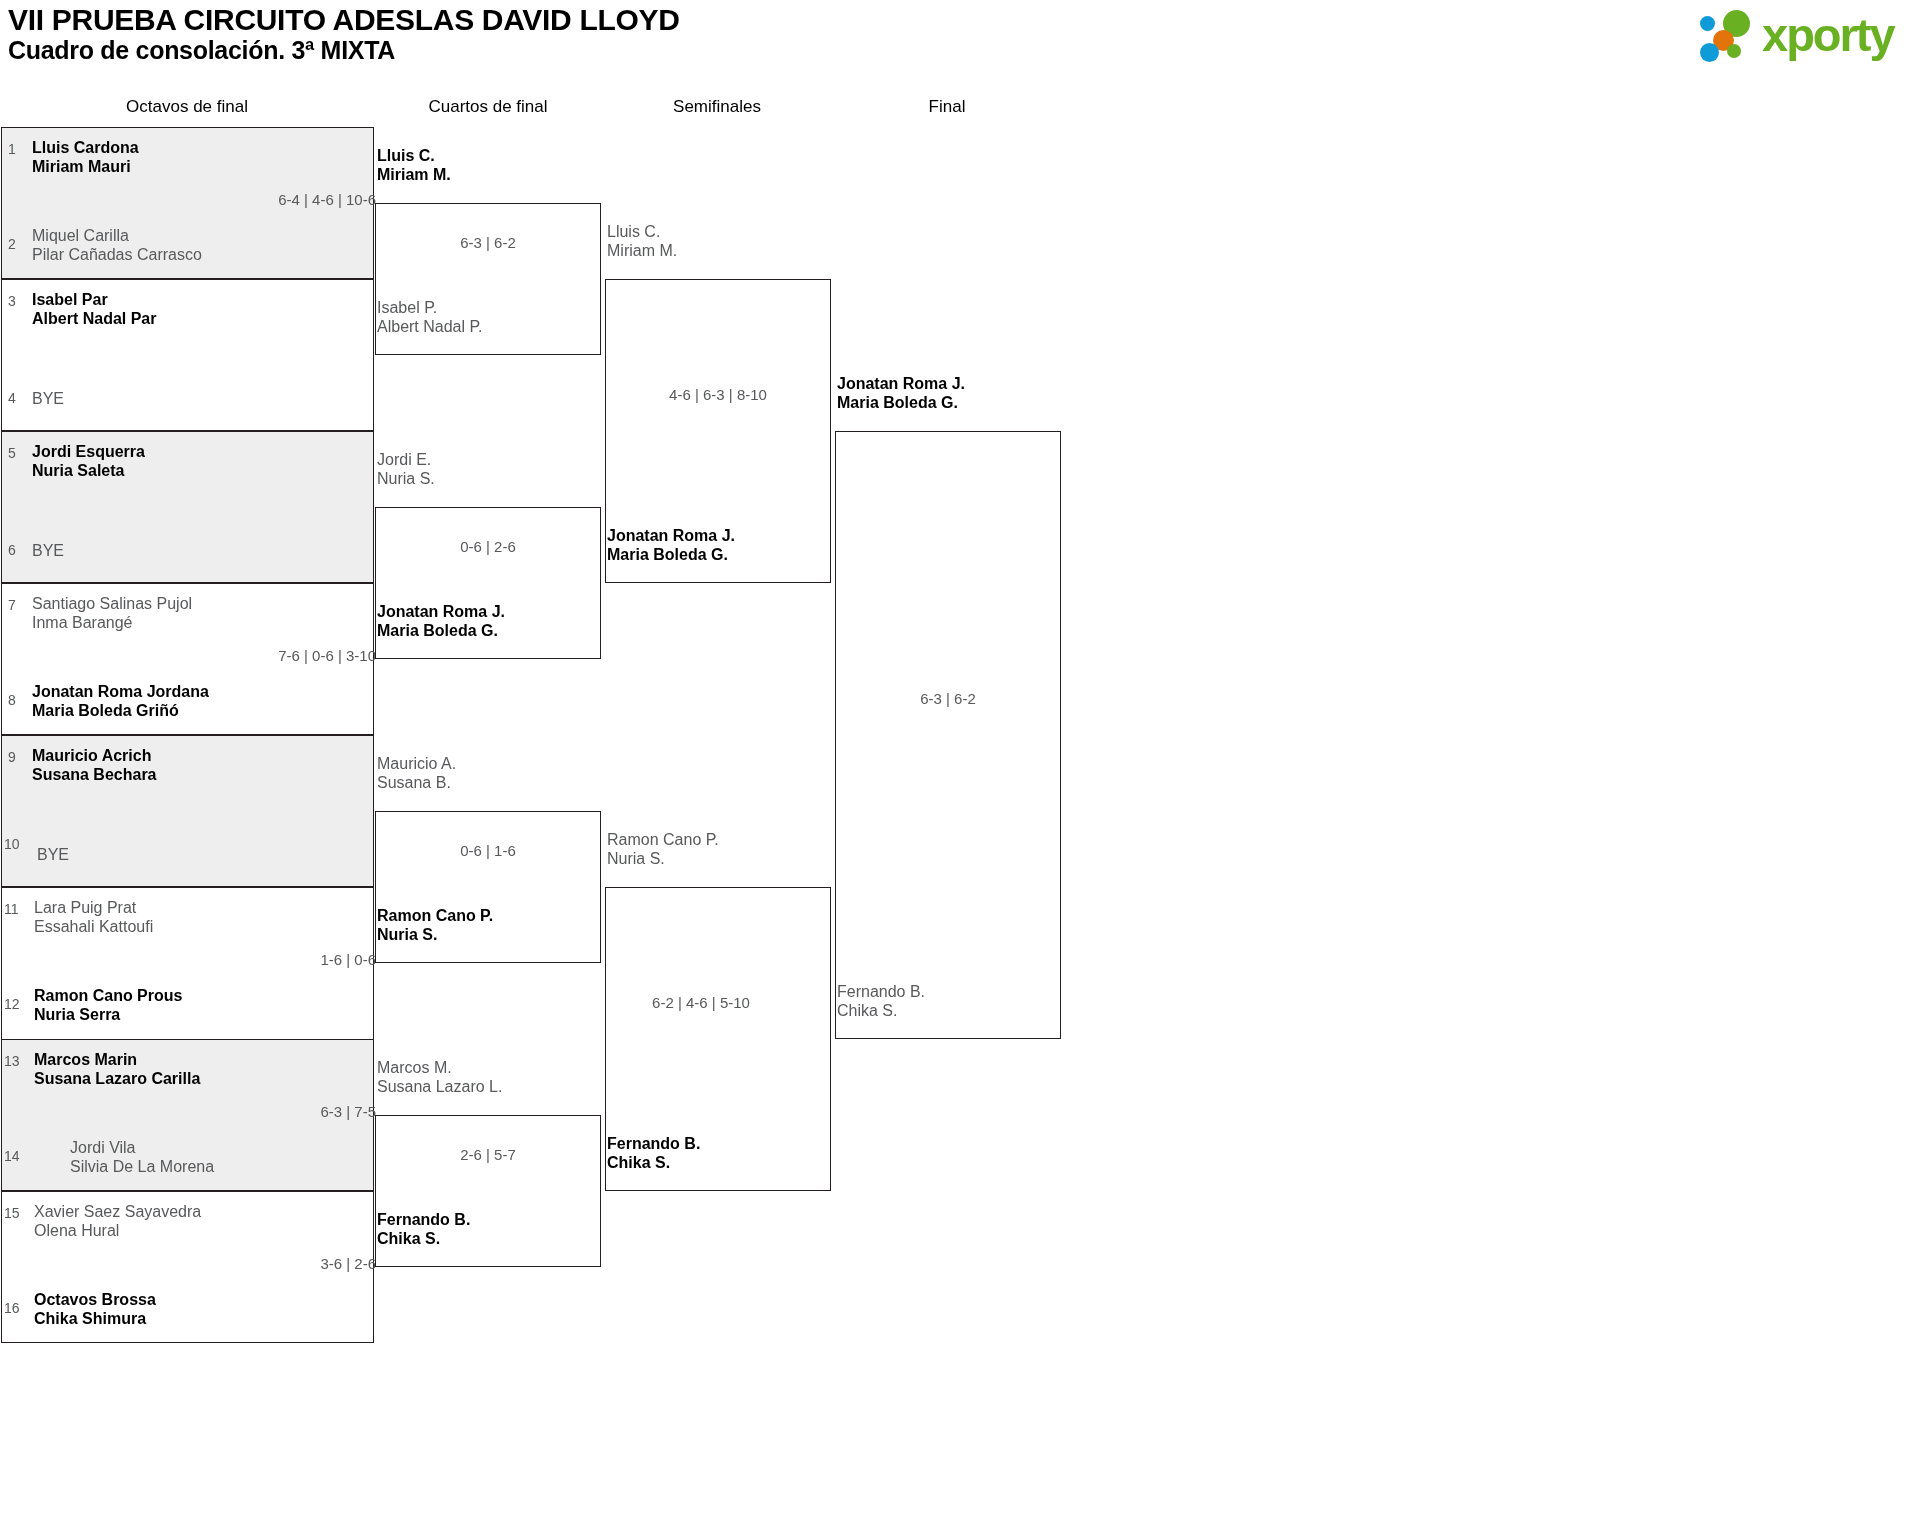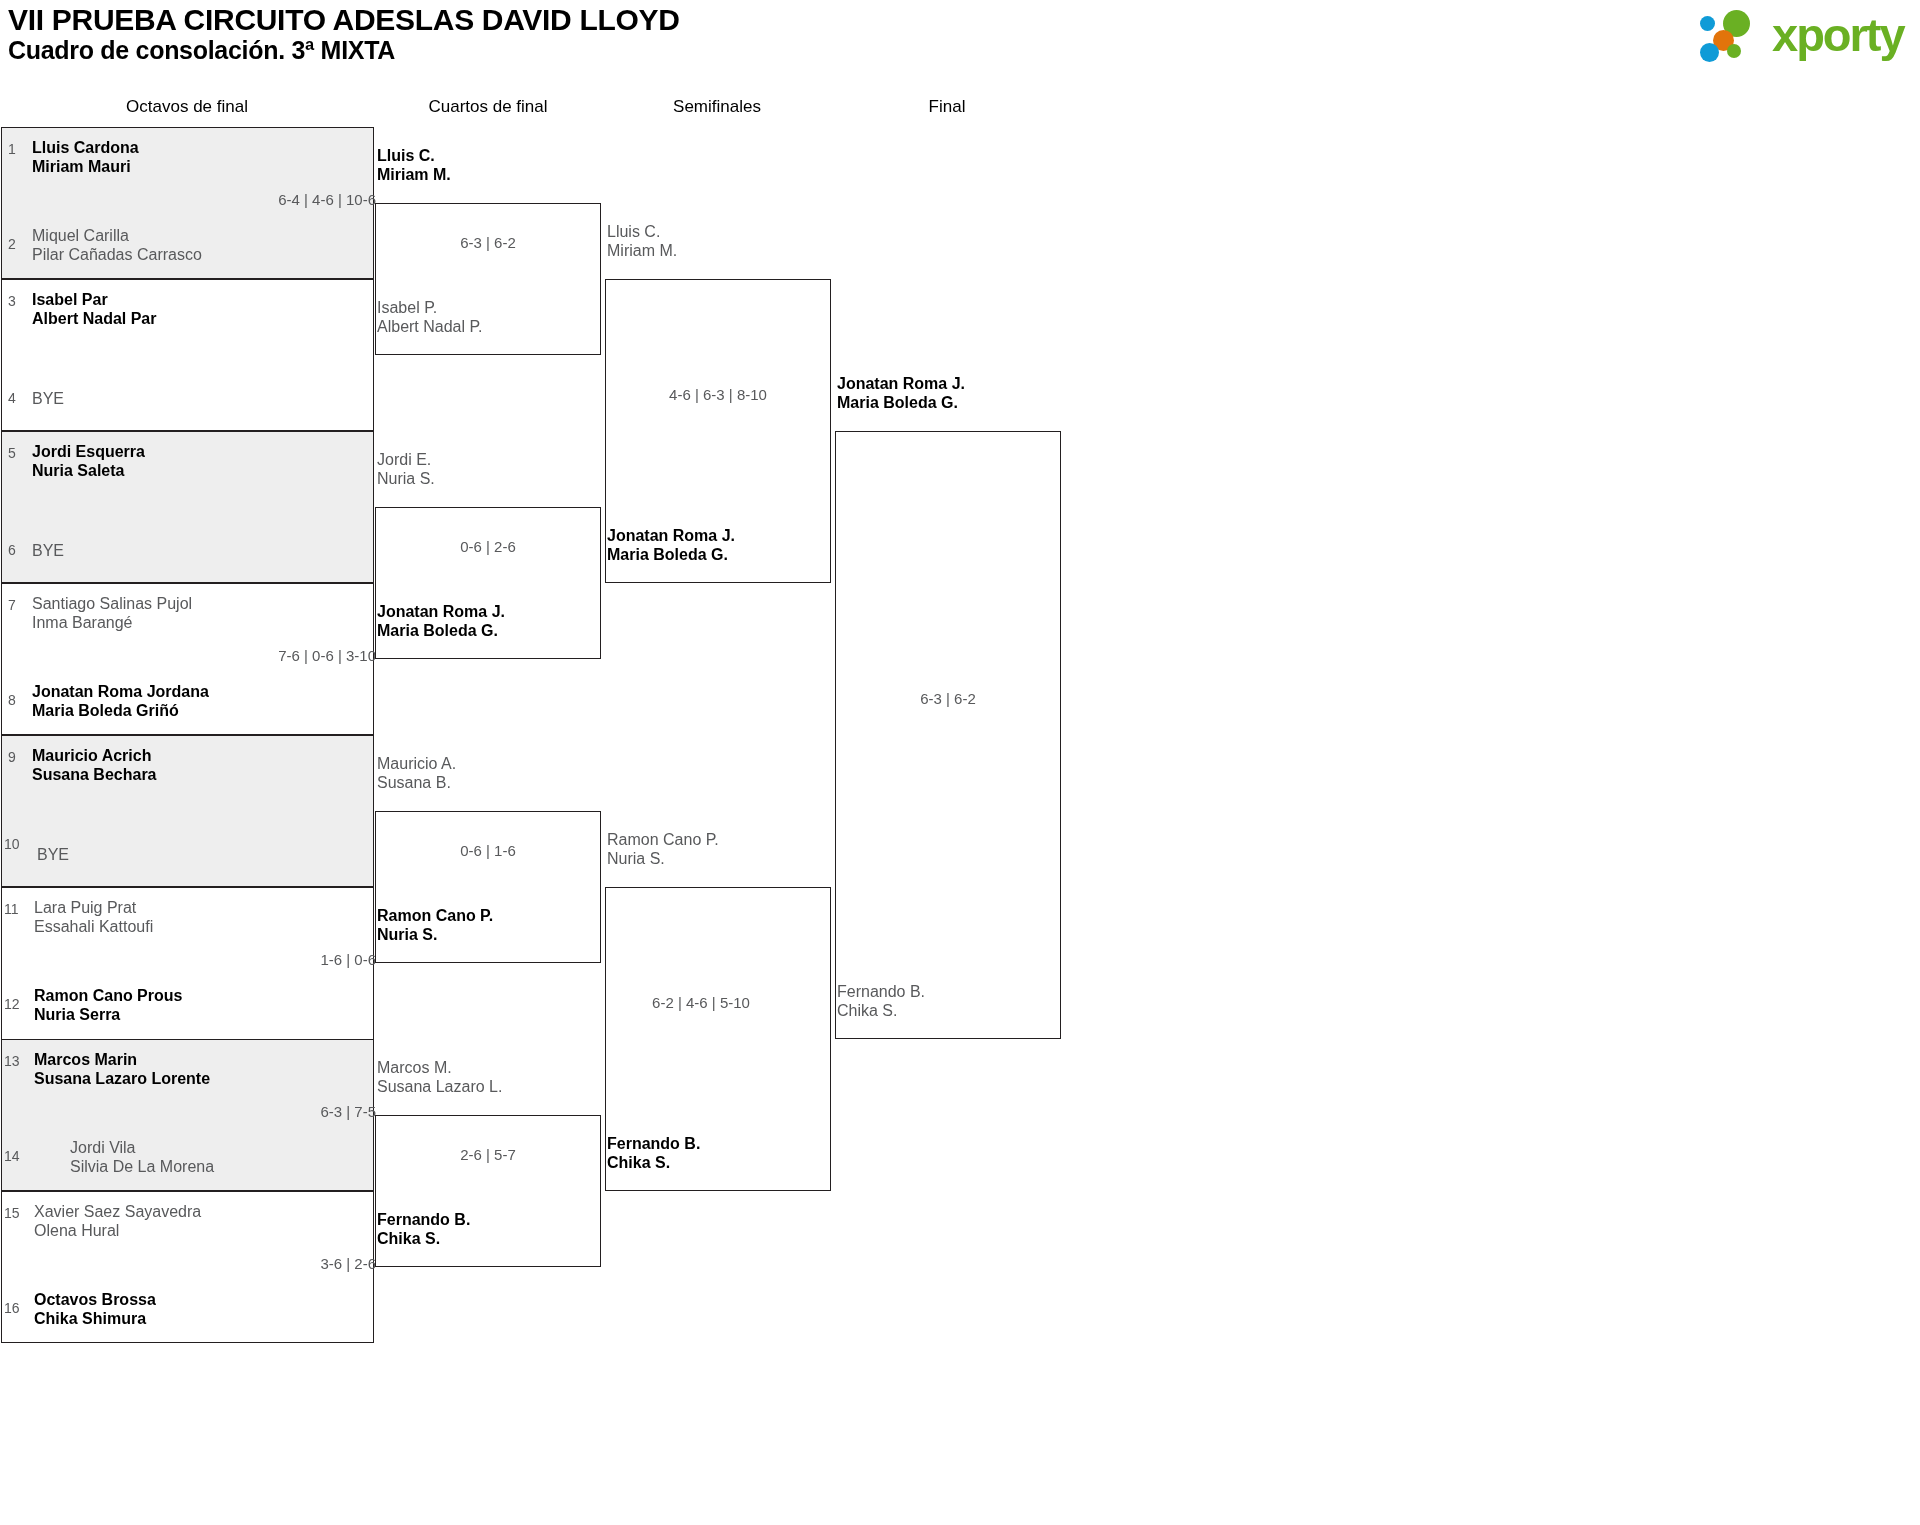--- a/index.html
+++ b/index.html
@@ -20,21 +20,21 @@
   .title-line2 {
     font-size: 25px; font-weight: bold; color: #000;
     letter-spacing: -0.3px; line-height: 31px; white-space: nowrap;
   }
 
   
   #logo { position: absolute; left: 1700px; top: 6px; width: 212px; height: 58px; }
   #logo-dots { position: absolute; left: 0px; top: 4px; width: 62px; height: 52px; }
   .dot { position: absolute; border-radius: 50%; }
   #logo-word {
-    position: absolute; left: 72px; top: 1px;
+    position: absolute; left: 62px; top: 1px;
     font-size: 47px; font-weight: bold; letter-spacing: -2.0px;
     line-height: 56px;
   }
 
   
   .round-header {
     position: absolute; top: 97px;
     font-size: 17px; color: #000; text-align: center; white-space: nowrap;
   }
   #rh-0 { left: 0px;   width: 374px; }
@@ -195,21 +195,21 @@
     <div class="team win" style="top:98px; left:32px;">
       <span class="ln">Ramon Cano Prous</span>
       <span class="ln">Nuria Serra</span>
     </div>
   </div>
 
   <div class="r1-block shaded" style="top:1039px; height:152px;">
     <div class="seed" style="top:13px; left:2px;">13</div>
     <div class="team win" style="top:10px; left:32px;">
       <span class="ln">Marcos Marin</span>
-      <span class="ln">Susana Lazaro Lorente</span>
+      <span class="ln">Susana Lazaro Carilla</span>
     </div>
     <div class="r1-score" style="top:63px;">6-3 | 7-5</div>
     <div class="seed" style="top:108px; left:2px;">14</div>
     <div class="team lose" style="top:98px; left:32px;margin-left:36px;">
       <span class="ln">Jordi Vila</span>
       <span class="ln">Silvia De La Morena</span>
     </div>
   </div>
 
   <div class="r1-block plain" style="top:1191px; height:152px;">

